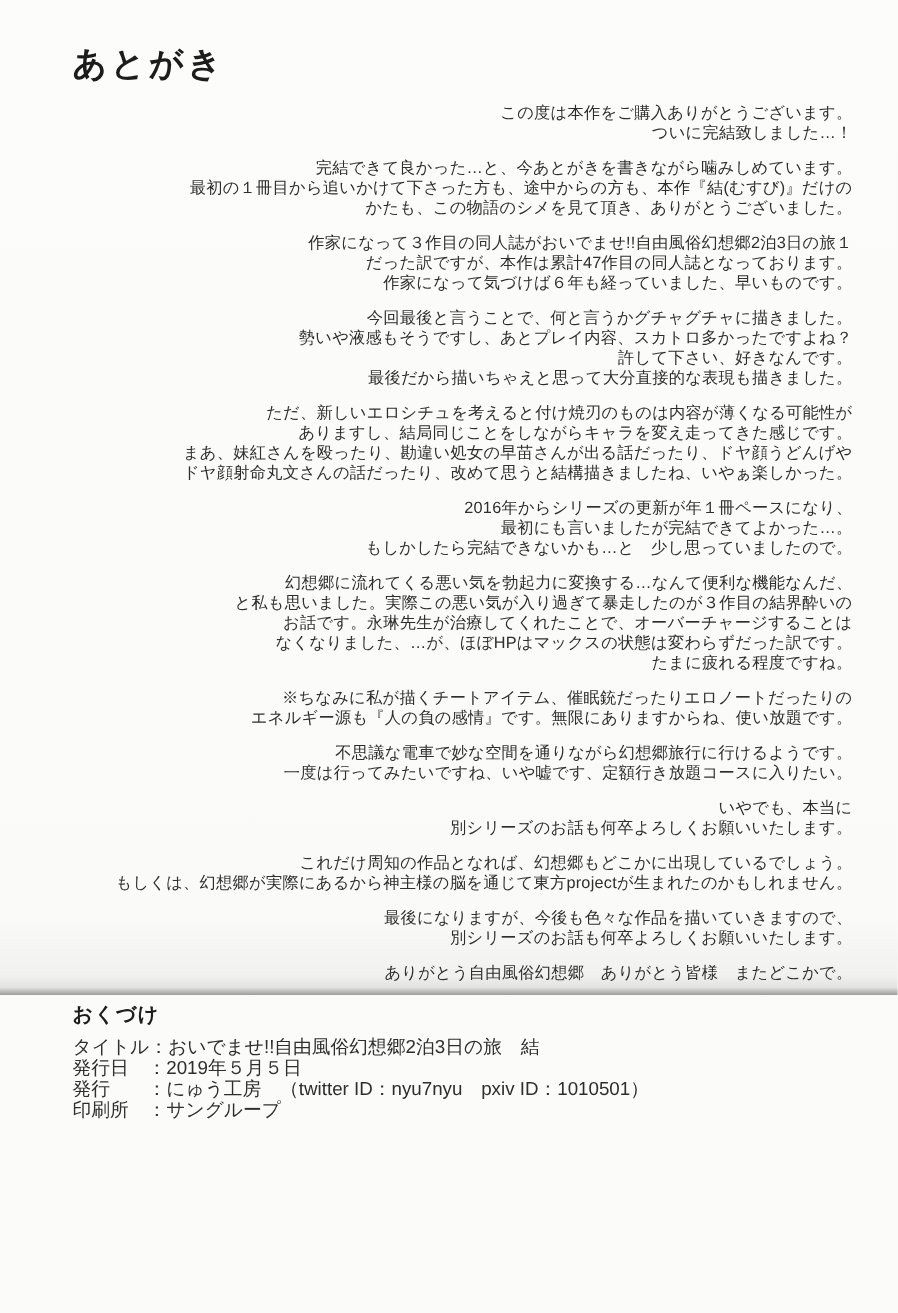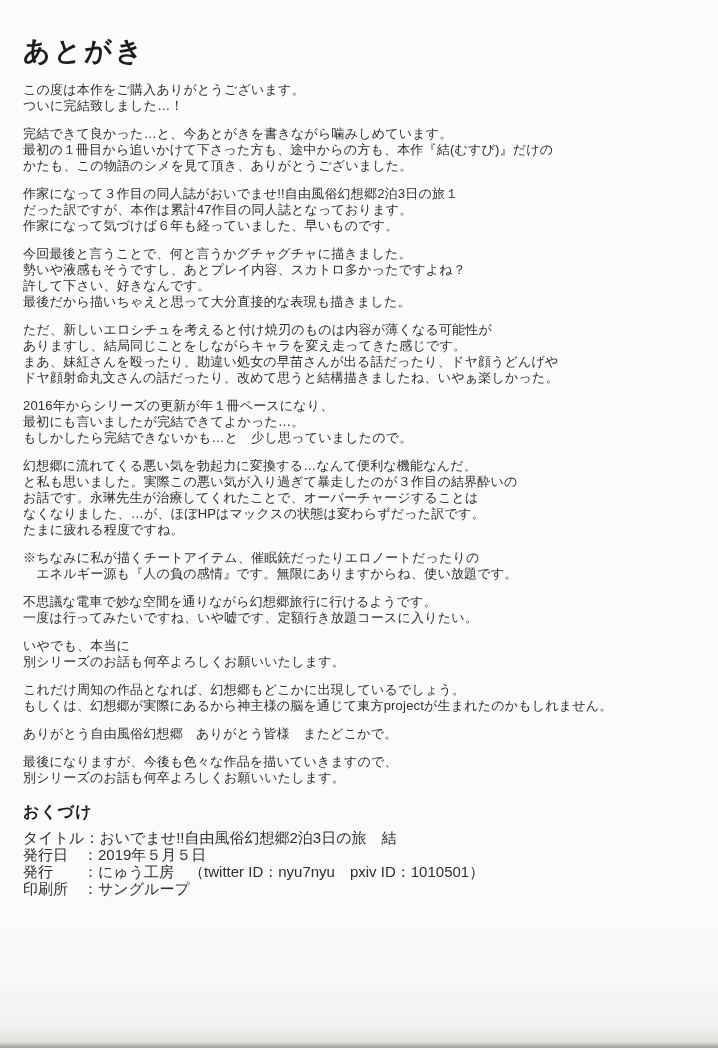--- a/index.html
+++ b/index.html
@@ -11,40 +11,41 @@
     height: 1050px;
     background: #fbfbfa;
     font-family: "Liberation Sans", sans-serif;
     color: #2e2e2e;
     overflow: hidden;
     position: relative;
   }
   .page {
     position: relative;
     width: 718px;
-    height: 1048px;
+    height: 796px;
     background: linear-gradient(180deg, #fcfcfb 0%, #fafaf9 92%, #f1f1ef 98%, #d9d9d6 100%);
     box-sizing: border-box;
-    padding: 36px 36px 0 23px;
+    padding: 36px 36px 0 58px;
   }
   h1.title {
     margin: 0 0 16px 0;
     font-size: 27px;
     line-height: 30px;
     font-weight: bold;
     color: #1c1c1c;
     letter-spacing: 3px;
   }
   .body-text p.para {
     margin: 12px 0 0 0;
     font-size: 13px;
     line-height: 16px;
     white-space: pre-line;
     color: #2e2e2e;
     letter-spacing: 0.2px;
+    text-align: right;
   }
   .body-text p.para:first-child {
     margin-top: 14px;
   }
   .colophon {
     margin-top: 16px;
   }
   .colophon-heading {
     font-size: 16px;
     font-weight: bold;
@@ -102,23 +103,23 @@
 なくなりました、…が、ほぼHPはマックスの状態は変わらずだった訳です。
 たまに疲れる程度ですね。</p>
     <p class="para">※ちなみに私が描くチートアイテム、催眠銃だったりエロノートだったりの
 　エネルギー源も『人の負の感情』です。無限にありますからね、使い放題です。</p>
     <p class="para">不思議な電車で妙な空間を通りながら幻想郷旅行に行けるようです。
 一度は行ってみたいですね、いや嘘です、定額行き放題コースに入りたい。</p>
     <p class="para">いやでも、本当に
 別シリーズのお話も何卒よろしくお願いいたします。</p>
     <p class="para">これだけ周知の作品となれば、幻想郷もどこかに出現しているでしょう。
 もしくは、幻想郷が実際にあるから神主様の脳を通じて東方projectが生まれたのかもしれません。</p>
-    <p class="para">ありがとう自由風俗幻想郷　ありがとう皆様　またどこかで。</p>
     <p class="para">最後になりますが、今後も色々な作品を描いていきますので、
 別シリーズのお話も何卒よろしくお願いいたします。</p>
+    <p class="para">ありがとう自由風俗幻想郷　ありがとう皆様　またどこかで。</p>
   </div>
 
   <div class="colophon">
     <div class="colophon-heading">おくづけ</div>
     <div class="colophon-line">タイトル：おいでませ!!自由風俗幻想郷2泊3日の旅　結</div>
     <div class="colophon-line">発行日　：2019年５月５日</div>
     <div class="colophon-line">発行　　：にゅう工房　（twitter ID：nyu7nyu　pxiv ID：1010501）</div>
     <div class="colophon-line">印刷所　：サングループ</div>
 
   </div>

